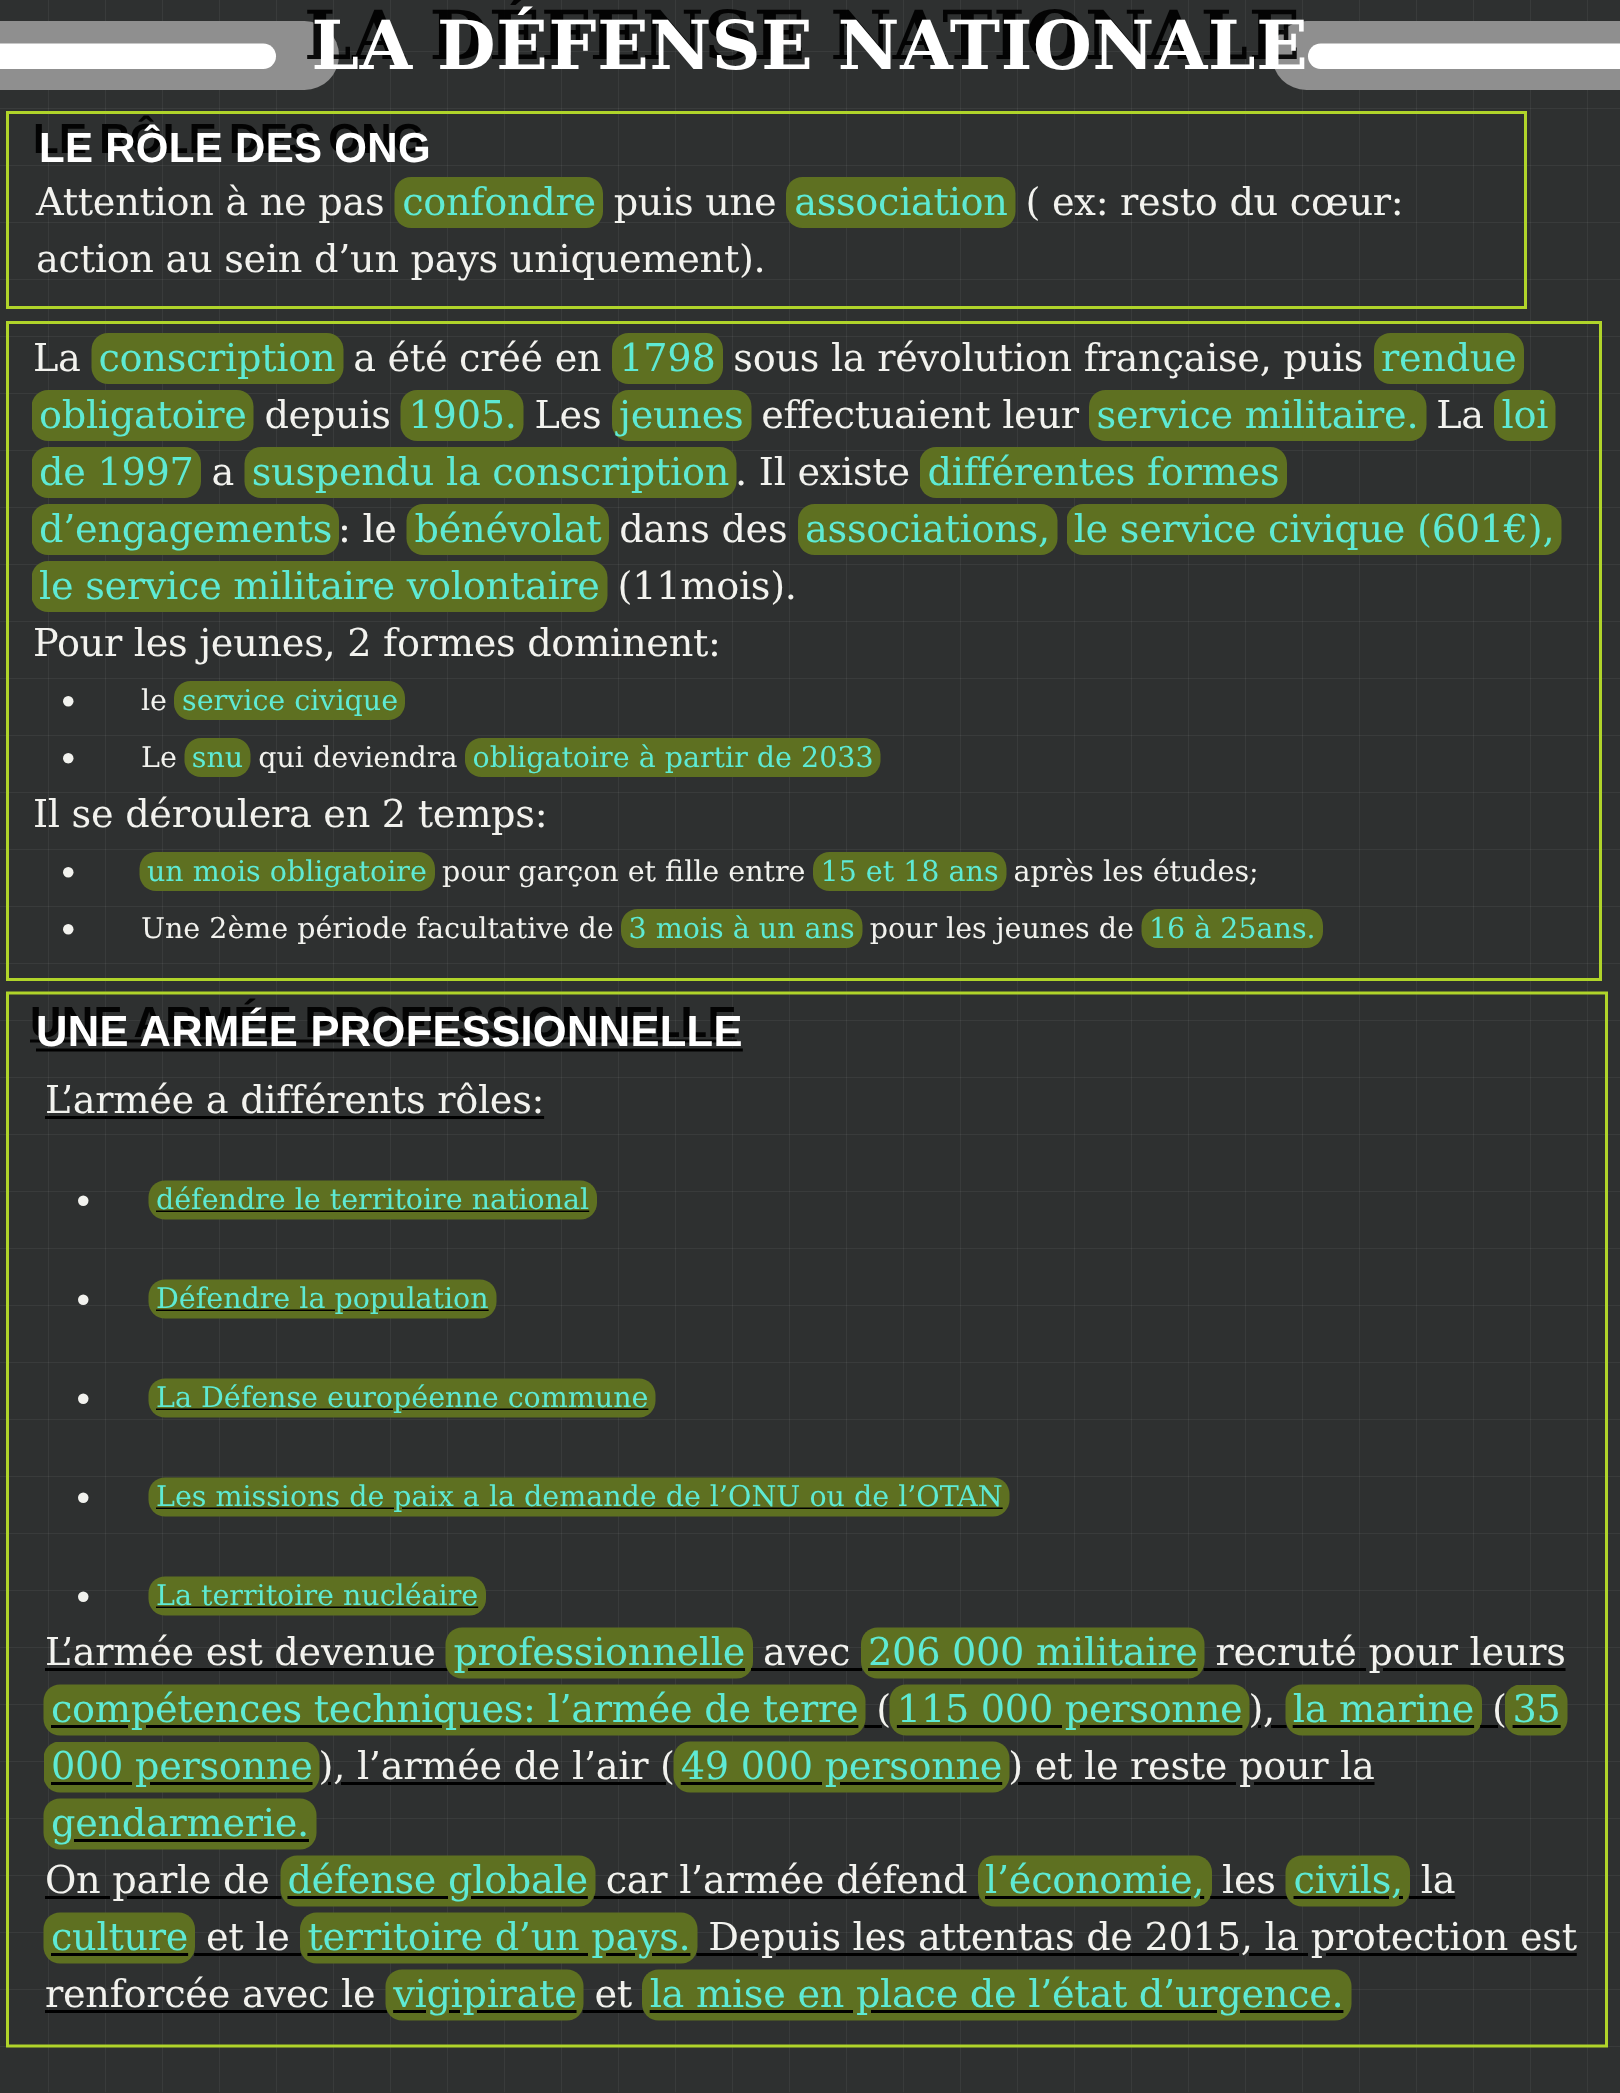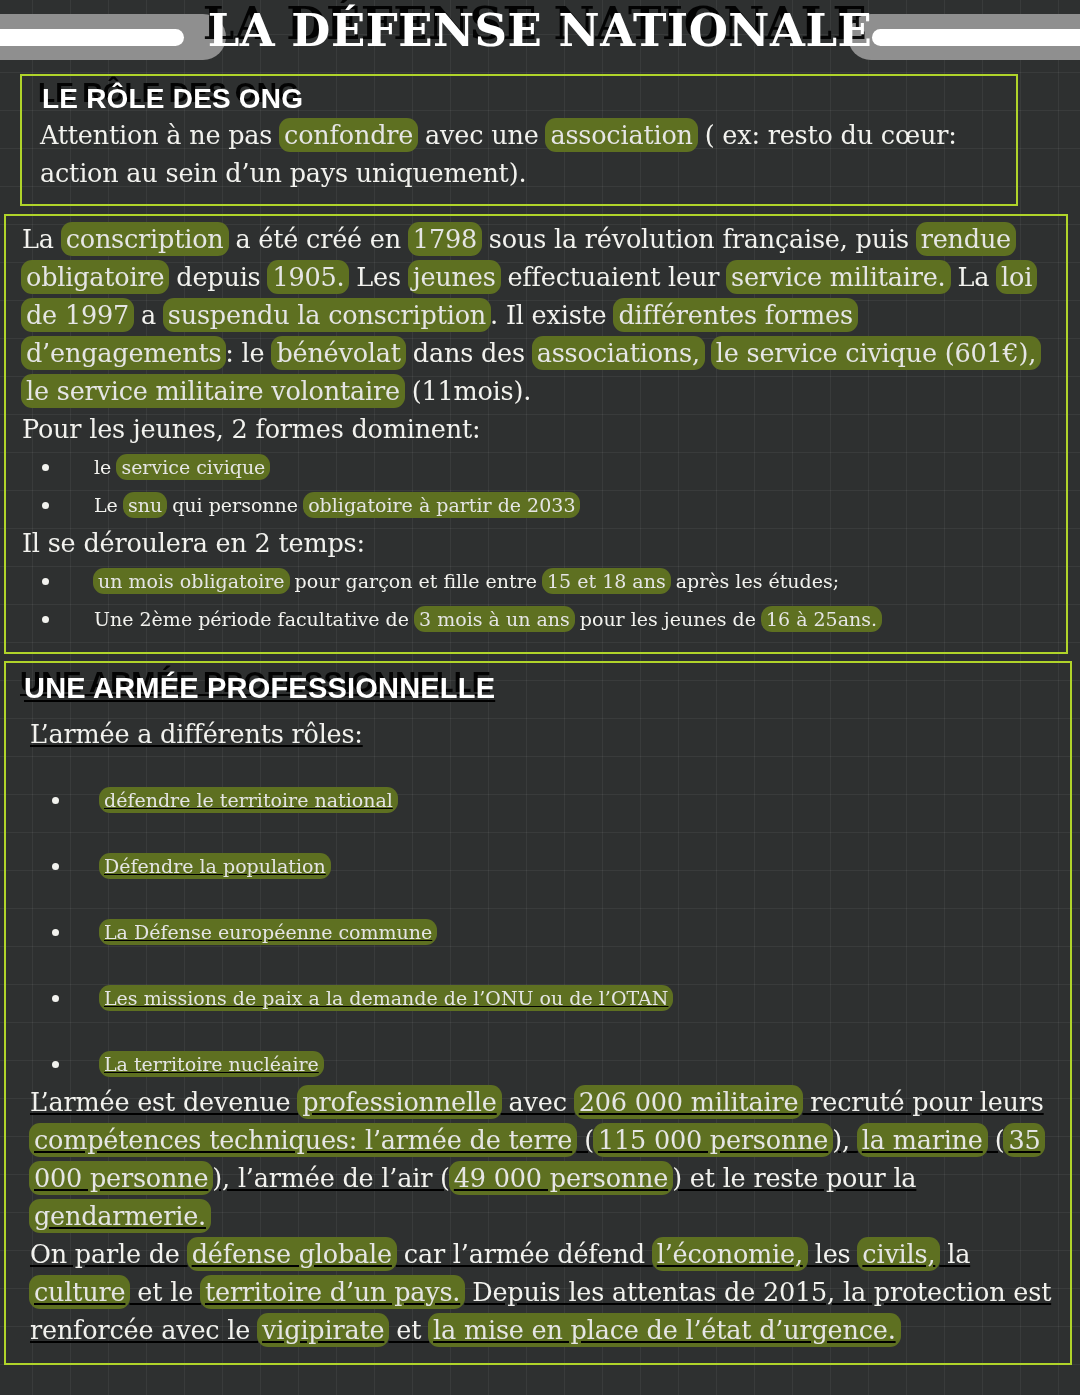--- a/index.html
+++ b/index.html
@@ -53,21 +53,21 @@
     white-space:nowrap;
   }
 
   
   .box{
     border:2px solid #b0d42a;
     position:relative;
     box-sizing:border-box;
     background:transparent;
   }
-  .box1{margin:0 62px 0 20px;padding:6px 10px 12px 18px;}
+  .box1{margin:0 62px 0 4px;padding:6px 10px 12px 18px;}
   .box2{margin:8px 12px 0 4px;padding:4px 10px 14px 16px;}
   .box3{margin:7px 8px 0 4px;padding:4px 10px 14px 16px;text-decoration:underline;}
 
   .sec-title{
     font-family:"Liberation Sans", sans-serif;
     font-weight:700;
     color:#ffffff;
     letter-spacing:0.2px;
     text-shadow:-4px -6px 0 rgba(0,0,0,0.93);
     line-height:1.06;
@@ -81,21 +81,21 @@
     color:#f2f2ee;
     font-family:"DejaVu Serif", serif;
     font-size:25.5px;
     line-height:38px;
     letter-spacing:-0.2px;
   }
   .box3 .txt{padding-left:8px;}
 
   mark{
     background:#5e7021;
-    color:#e5e5e5;
+    color:#5eead4;
     border-radius:11px;
     padding:2px 5px;
     margin:0 -1px;
     box-decoration-break:clone;
     -webkit-box-decoration-break:clone;
   }
 
   ul.bul{list-style:none;margin:0;padding:0;}
   ul.bul li{
     position:relative;
@@ -125,30 +125,30 @@
       <div class="inner"></div>
     </div>
     <div class="deco right">
       <div class="inner"></div>
     </div>
     <div class="main-title">LA DÉFENSE NATIONALE</div>
   </div>
 
   <div class="box box1">
     <div class="sec-title t1">LE RÔLE DES ONG</div>
-    <div class="txt"><span>Attention à ne pas </span><mark>confondre</mark><span> avec une </span><mark>association</mark><span> ( ex: resto du cœur: action au sein d’un pays uniquement).</span></div>
+    <div class="txt"><span>Attention à ne pas </span><mark>confondre</mark><span> puis une </span><mark>association</mark><span> ( ex: resto du cœur: action au sein d’un pays uniquement).</span></div>
   </div>
 
   <div class="box box2">
     <div class="blocks">
         <div class="txt"><span>La </span><mark>conscription</mark><span> a été créé en </span><mark>1798</mark><span> sous la révolution française, puis </span><mark>rendue obligatoire</mark><span> depuis </span><mark>1905.</mark><span> Les </span><mark>jeunes</mark><span> effectuaient leur </span><mark>service militaire.</mark><span> La </span><mark>loi de 1997</mark><span> a </span><mark>suspendu la conscription</mark><span>. Il existe </span><mark>différentes formes d’engagements</mark><span>: le </span><mark>bénévolat</mark><span> dans des </span><mark>associations,</mark><span> </span><mark>le service civique (601€), le service militaire volontaire</mark><span> (11mois).</span></div>
         <div class="txt"><span>Pour les jeunes, 2 formes dominent:</span></div>
         <ul class="bul">
           <li><span>le </span><mark>service civique</mark></li>
-          <li><span>Le </span><mark>snu</mark><span> qui personne </span><mark>obligatoire à partir de 2033</mark></li>
+          <li><span>Le </span><mark>snu</mark><span> qui deviendra </span><mark>obligatoire à partir de 2033</mark></li>
         </ul>
         <div class="txt"><span>Il se déroulera en 2 temps:</span></div>
         <ul class="bul">
           <li><mark>un mois obligatoire</mark><span> pour garçon et fille entre </span><mark>15 et 18 ans</mark><span> après les études;</span></li>
           <li><span>Une 2ème période facultative de </span><mark>3 mois à un ans</mark><span> pour les jeunes de </span><mark>16 à 25ans.</mark></li>
         </ul>
       </div>
   </div>
 
   <div class="box box3">

